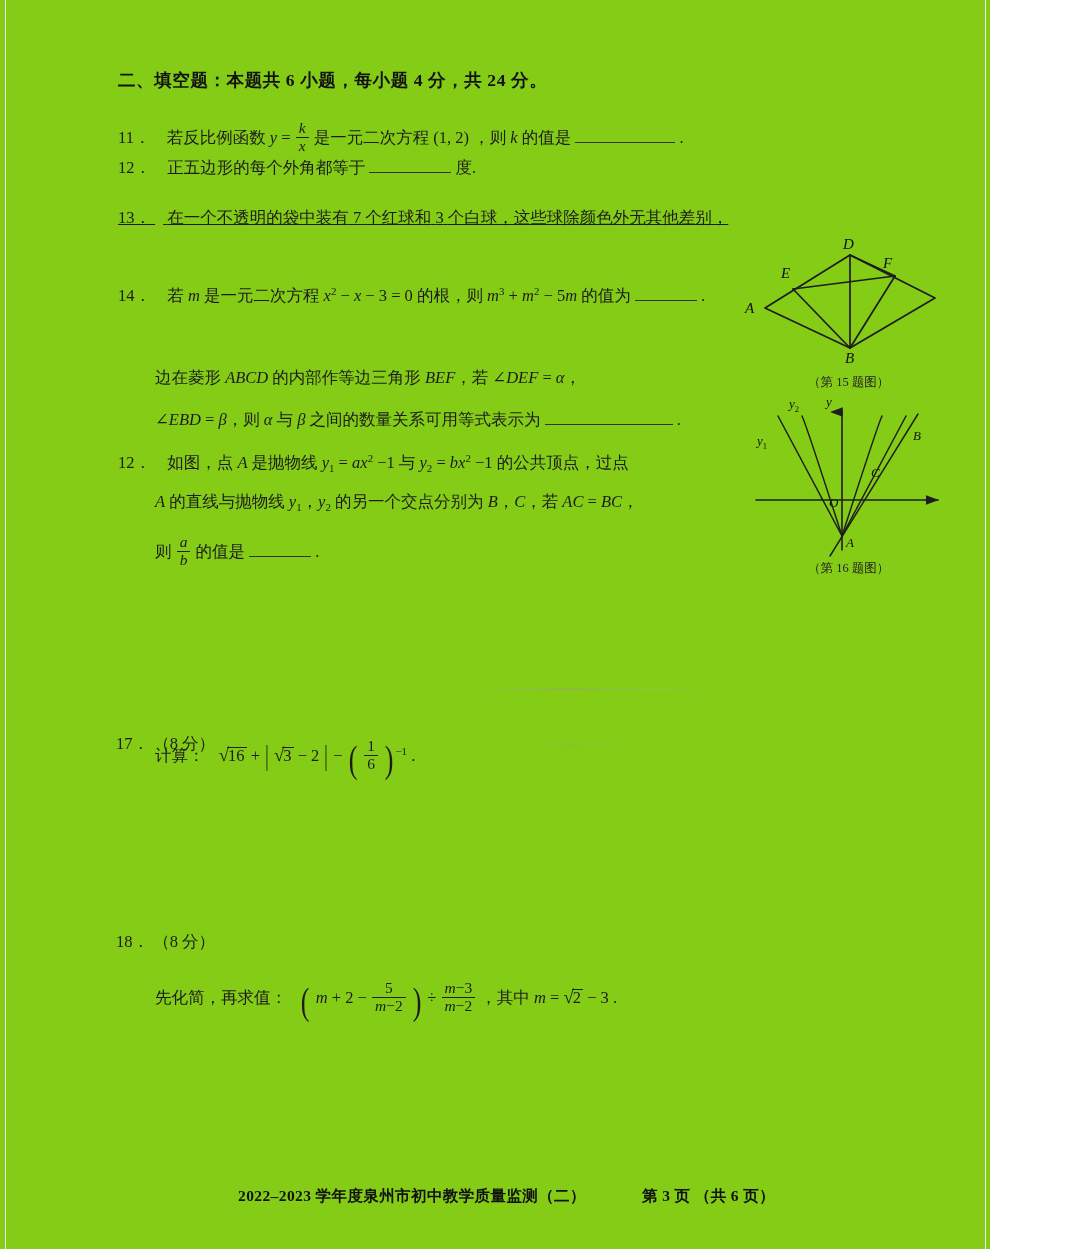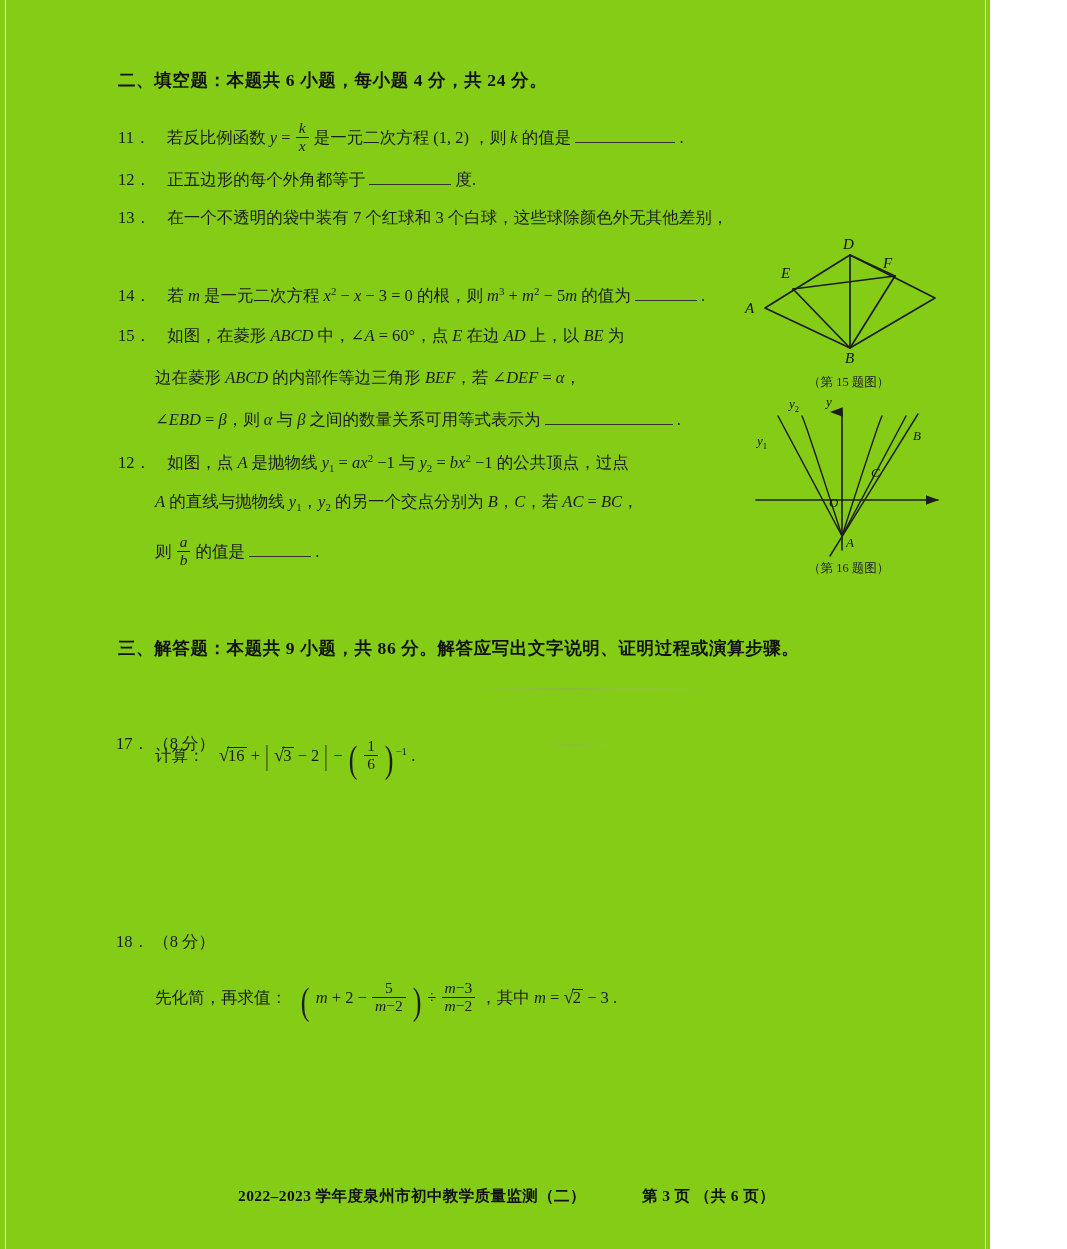--- a/index.html
+++ b/index.html
@@ -163,29 +163,29 @@
     </span>
     <span>是一元二次方程</span>
     <span>(1, 2)</span>
     <span>，则</span>
     <span class="mi">k</span>
     <span>的值是</span>
     <span class="fill" style="width:100px;"></span>
     <span>.</span>
   </div>
 
-  <div class="blk qline" style="left:118px; top:172px;font-family:Liberation Serif, serif;">
+  <div class="blk qline" style="left:118px; top:160px;font-family:Liberation Serif, serif;">
     <span>12．</span>
     <span style="display:inline-block;width:8px;"></span>
     <span>正五边形的每个外角都等于</span>
     <span class="fill" style="width:82px;"></span>
     <span>度.</span>
   </div>
 
-  <div class="blk qline" style="left:118px; top:210px;">
+  <div class="blk qline" style="left:118px; top:210px;text-decoration:underline;">
     <span>13．</span>
     <span style="display:inline-block;width:8px;"></span>
     <span>在一个不透明的袋中装有</span>
     <span>7</span>
     <span>个红球和</span>
     <span>3</span>
     <span>个白球，这些球除颜色外无其他差别，</span>
   </div>
 
   <div class="blk qline" style="left:118px; top:285px;">
@@ -195,25 +195,20 @@
     <span class="mi">m</span>
     <span>是一元二次方程</span>
     <span><span class="mi">x</span><span class="supn">2</span> − <span class="mi">x</span> − 3 = 0</span>
     <span>的根，则</span>
     <span><span class="mi">m</span><span class="supn">3</span> + <span class="mi">m</span><span class="supn">2</span> − 5<span class="mi">m</span></span>
     <span>的值为</span>
     <span class="fill" style="width:62px;"></span>
     <span>.</span>
   </div>
 
-  <div class="blk qline" style="left:118px; top:328px;">
-    <span>15．</span>
-    <span style="display:inline-block;width:8px;"></span>
-    <span>如图，在菱形 <span class="mi">ABCD</span> 中，∠<span class="mi">A</span> = 60°，点 <span class="mi">E</span> 在边 <span class="mi">AD</span> 上，以 <span class="mi">BE</span> 为</span>
-  </div>
   <div class="blk qline" style="left:155px; top:412px;">
     <span>∠<span class="mi">EBD</span> = <span class="mi">β</span>，则 <span class="mi">α</span> 与 <span class="mi">β</span> 之间的数量关系可用等式表示为</span>
     <span class="fill" style="width:128px;"></span>
     <span>.</span>
   </div>
   <div class="blk qline" style="left:155px; top:370px;">
     <span>边在菱形 <span class="mi">ABCD</span> 的内部作等边三角形 <span class="mi">BEF</span>，若 ∠<span class="mi">DEF</span> = <span class="mi">α</span>，</span>
   </div>
 
   <div class="blk qline" style="left:118px; top:452px;">
@@ -283,21 +278,20 @@
   <div class="figsublabel" style="left:789px; top:396px;">
     <span class="mi">y</span><span class="sub">2</span>
   </div>
   <div class="figsublabel" style="left:826px; top:394px;">y</div>
   <div class="figsublabel" style="left:829px; top:495px;">O</div>
   <div class="figsublabel" style="left:846px; top:535px;">A</div>
   <div class="figsublabel" style="left:913px; top:428px;">B</div>
   <div class="figsublabel" style="left:871px; top:465px;">C</div>
   <div class="figcap cn" style="left:808px; top:560px;">（第 16 题图）</div>
 
-  <div class="blk sec-head cn" style="left:118px; top:636px;">三、解答题：本题共 9 小题，共 86 分。解答应写出文字说明、证明过程或演算步骤。</div>
 
   <div class="smudge" style="left:478px; top:688px; width:232px;"></div>
   <div class="smudge" style="left:540px; top:744px; width:82px; opacity:.25;"></div>
 
   <div class="blk qline" style="left:116px; top:690px;margin-top:46px;">
     <span>17．</span>
     <span>（8 分）</span>
   </div>
   <div class="blk qline" style="left:155px; top:738px;">
     <span>计算：</span>

